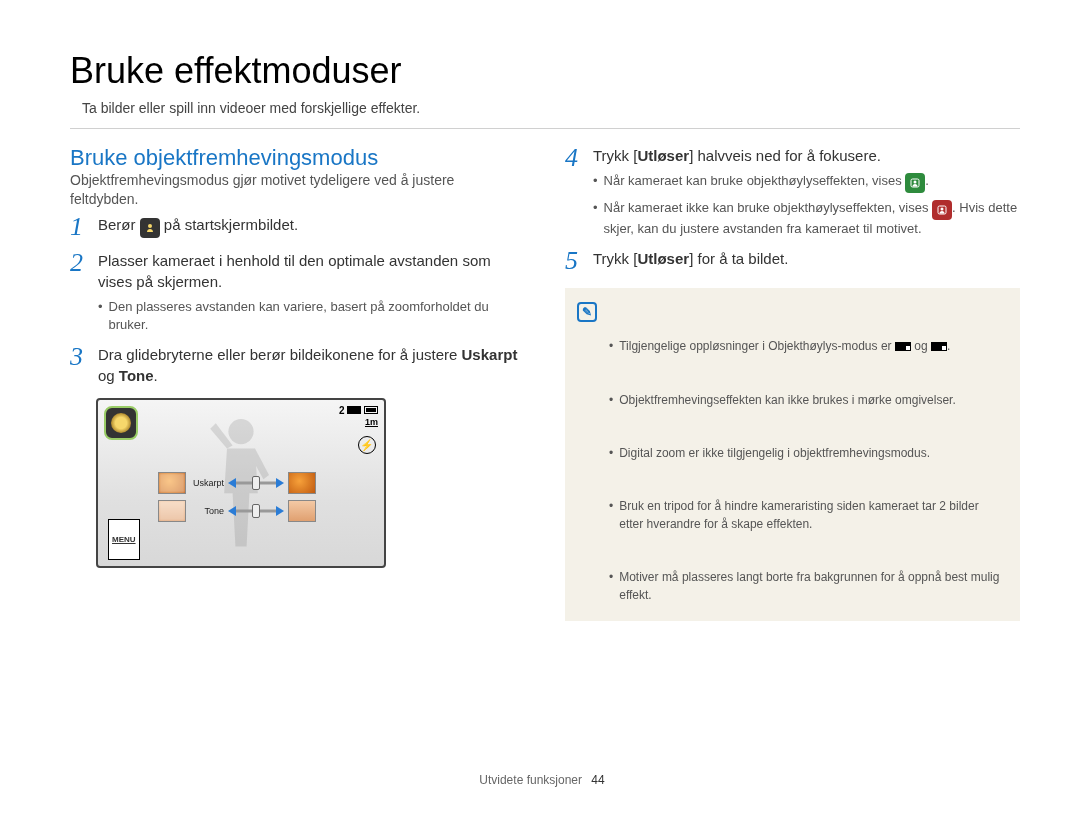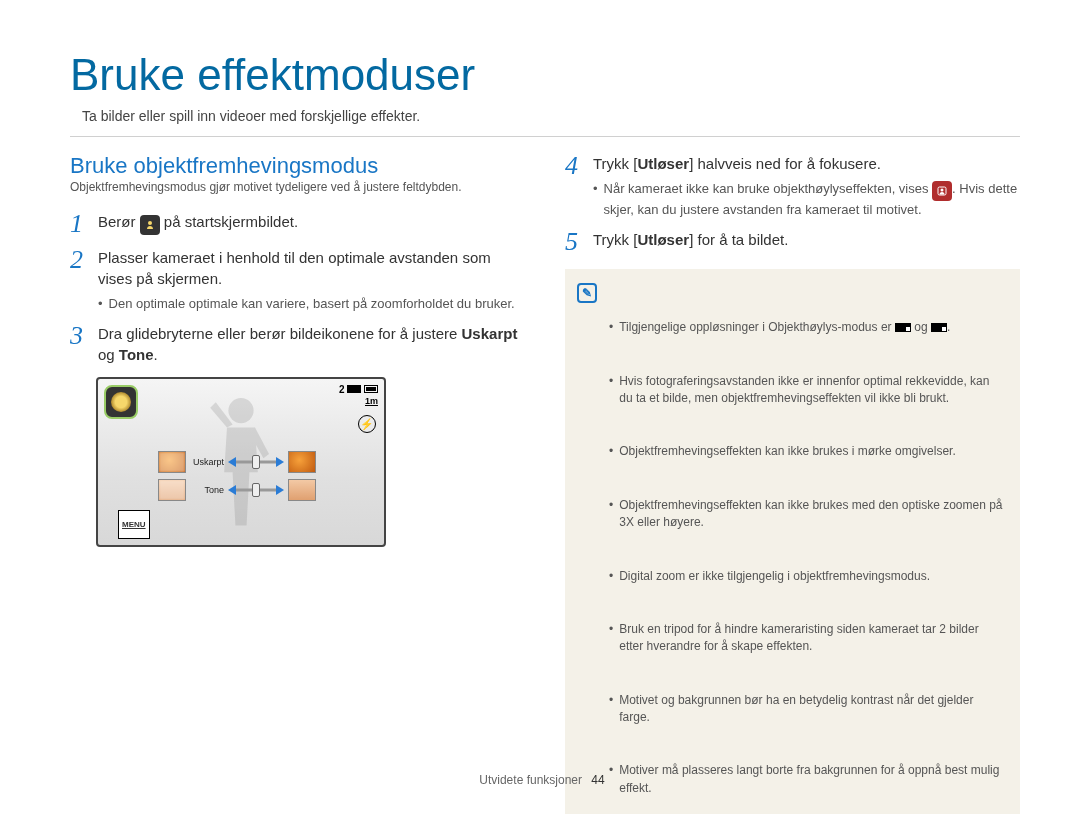--- a/index.html
+++ b/index.html
@@ -6,22 +6,22 @@
   body {
     font-family: Arial, Helvetica, sans-serif;
     background: #fff;
     width: 1080px;
     height: 815px;
     padding: 50px 60px 30px 70px;
     position: relative;
     color: #333;
   }
   .page-title {
-    color: #0369a1;
-    font-size: 44px;
+    color: #000000;
+    font-size: 36px;
     font-weight: 400;
     margin-bottom: 8px;
   }
   .page-subtitle {
     font-size: 14px;
     color: #444;
     margin-bottom: 4px;
     margin-left: 12px;
   }
   .hr {
@@ -34,23 +34,23 @@
     gap: 40px;
   }
   .col { flex: 1; }
   .section-title {
     color: #1976c5;
     font-size: 22px;
     font-weight: 400;
     margin-bottom: 0;
   }
   .section-desc {
-    font-size: 12px;
+    font-size: 14px;
     color: #555;
-    margin-bottom: 16px;
+    margin-bottom: 5px;
     line-height: 1.35;
   }
   .step {
     display: flex;
     gap: 10px;
     margin-bottom: 10px;
   }
   .step-num {
     color: #1976c5;
     font-size: 26px;
@@ -131,24 +131,24 @@
   }
   .camera-box .topright .row2 { font-size: 9px; text-decoration: underline; }
   .camera-box .flash-icon {
     position: absolute; right: 8px; top: 36px;
     width: 18px; height: 18px;
     border: 1.5px solid #000; border-radius: 50%;
     display: flex; align-items: center; justify-content: center;
     font-size: 11px;
   }
   .camera-box .menu-btn {
-    position: absolute; left: 20px; bottom: 6px;
+    position: absolute; left: 10px; bottom: 6px;
     background: #fff; border: 1.5px solid #000;
     font-size: 8px; font-weight: bold;
-    padding: 9px 3px;
+    padding: 15px 3px;
     text-decoration: underline;
   }
   .slider-row {
     position: absolute;
     left: 60px;
     display: flex;
     align-items: center;
     gap: 4px;
   }
   .slider-row.r1 { top: 72px; }
@@ -248,21 +248,21 @@
         </span>
         <span> på startskjermbildet.</span>
       </div>
     </div>
 
     <div class="step">
       <div class="step-num">2</div>
       <div class="step-body">
         <span>Plasser kameraet i henhold til den optimale avstanden som vises på skjermen.</span>
         <div class="sub bullet">
-            <span>Den optimale optimale kan variere, basert på zoomforholdet du bruker.</span>
+            <span>Den plasseres avstanden kan variere, basert på zoomforholdet du bruker.</span>
           </div>
       </div>
     </div>
 
     <div class="step">
       <div class="step-num">3</div>
       <div class="step-body">
         <span>Dra glidebryterne eller berør bildeikonene for å justere </span><b>Uskarpt</b><span> og </span><b>Tone</b><span>.</span>
       </div>
     </div>
@@ -310,20 +310,32 @@
 
       <div class="menu-btn">MENU</div>
     </div>
   </div>
 
   <div class="col">
     <div class="step">
       <div class="step-num">4</div>
       <div class="step-body">
         <span>Trykk [</span><b>Utløser</b><span>] halvveis ned for å fokusere.</span>
+        <div class="sub bullet">
+          <span>
+            <span>Når kameraet kan bruke objekthøylyseffekten, vises </span>
+            <span class="inline-icon green">
+              <svg viewBox="0 0 24 24">
+                  <rect x="4" y="4" width="16" height="16" rx="3" fill="none" stroke="#fff" stroke-width="2"></rect>
+                  <circle cx="12" cy="10" r="3" fill="#fff"></circle>
+                  <path d="M7 19c0-3 2-5 5-5s5 2 5 5" fill="#fff"></path>
+                </svg>
+            </span><span>.</span>
+          </span>
+        </div>
         <div class="sub bullet">
           <span>
             <span>Når kameraet ikke kan bruke objekthøylyseffekten, vises </span>
             <span class="inline-icon red">
               <svg viewBox="0 0 24 24">
                   <rect x="4" y="4" width="16" height="16" rx="3" fill="none" stroke="#fff" stroke-width="2"></rect>
                   <circle cx="12" cy="10" r="3" fill="#fff"></circle>
                   <path d="M7 19c0-3 2-5 5-5s5 2 5 5" fill="#fff"></path>
                 </svg>
             </span><span>. Hvis dette skjer, kan du justere avstanden fra kameraet til motivet.</span>
@@ -340,36 +352,27 @@
     </div>
 
     <div class="note-box">
       <div class="note-icon">✎</div>
       <div class="nb">
         <span>
           <span>Tilgjengelige oppløsninger i Objekthøylys-modus er </span><span class="res-icon"></span><span> og </span><span class="res-icon"></span><span>.</span>
         </span>
       </div>
       <div class="nb">
-          <span>Hvis fotograferingsavstanden ikke er innenfor optimal rekkevidde, kan du ta et bilde, men objektfremhevingseffekten vil ikke bli brukt.</span>
-        </div>
-      <div class="nb">
           <span>Objektfremhevingseffekten kan ikke brukes i mørke omgivelser.</span>
         </div>
       <div class="nb">
-          <span>Objektfremhevingseffekten kan ikke brukes med den optiske zoomen på 3X eller høyere.</span>
-        </div>
-      <div class="nb">
           <span>Digital zoom er ikke tilgjengelig i objektfremhevingsmodus.</span>
         </div>
       <div class="nb">
           <span>Bruk en tripod for å hindre kameraristing siden kameraet tar 2 bilder etter hverandre for å skape effekten.</span>
-        </div>
-      <div class="nb">
-          <span>Motivet og bakgrunnen bør ha en betydelig kontrast når det gjelder farge.</span>
         </div>
       <div class="nb">
           <span>Motiver må plasseres langt borte fra bakgrunnen for å oppnå best mulig effekt.</span>
         </div>
     </div>
   </div>
 </div>
 
 <div class="footer">
   <span>Utvidete funksjoner</span>

